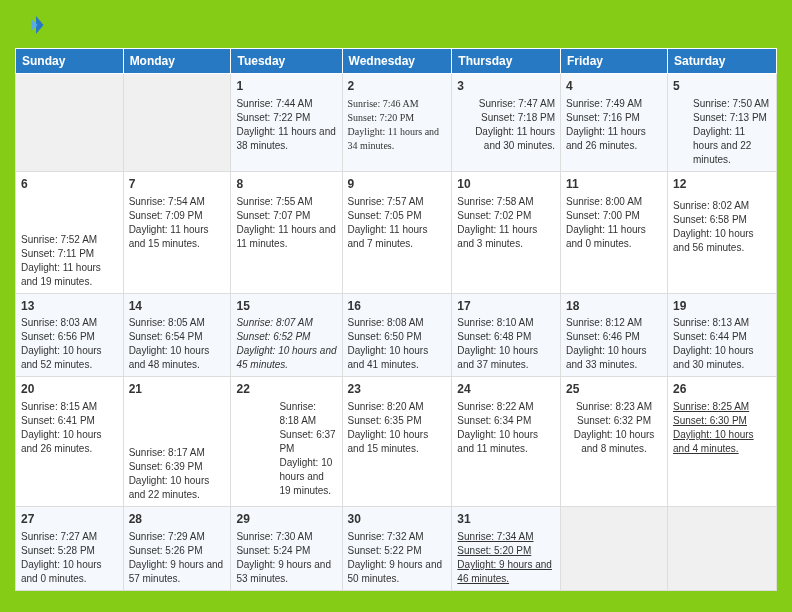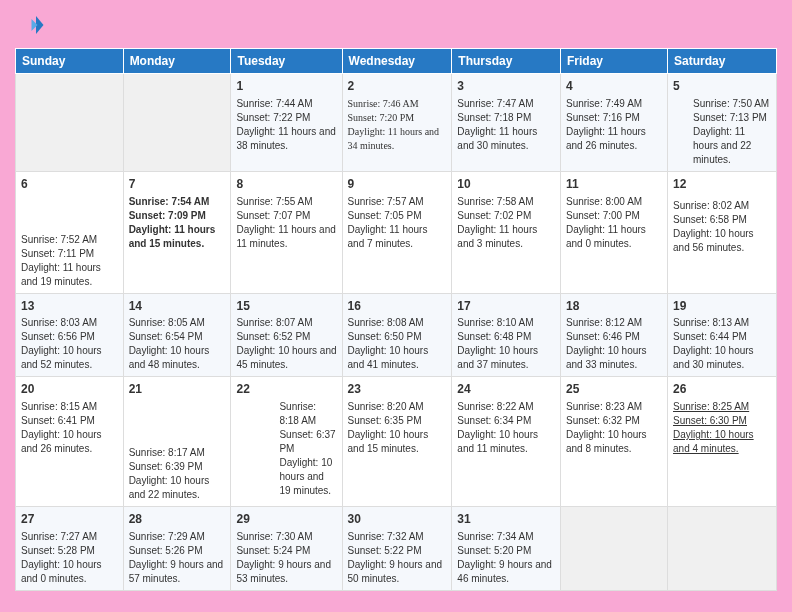--- a/index.html
+++ b/index.html
@@ -7,21 +7,21 @@
       font-family: Arial, sans-serif;
       background: #fff;
       width: 792px;
       height: 612px;
       overflow: hidden;
     }
     .page {
       width: 792px;
       min-height: 612px;
       padding: 10px 15px 10px 15px;
-      background: #f9a8d4;
+      background: #84cc16;
     }
     .header {
       display: flex;
       justify-content: space-between;
       align-items: flex-start;
       margin-bottom: 8px;
     }
     .logo {
       display: flex;
       align-items: center;
@@ -138,21 +138,21 @@
 Daylight: 11 hours and 38 minutes.</div>
           </td>
           <td>
             <span class="day-num">2</span>
             <div class="day-info" style="white-space: pre-line; font-family: Liberation Serif, serif;">Sunrise: 7:46 AM
 Sunset: 7:20 PM
 Daylight: 11 hours and 34 minutes.</div>
           </td>
           <td>
             <span class="day-num">3</span>
-            <div class="day-info" style="white-space: pre-line;">Sunrise: 7:47 AM
+            <div class="day-info" style="white-space: pre-line; text-align: right;">Sunrise: 7:47 AM
 Sunset: 7:18 PM
 Daylight: 11 hours and 30 minutes.</div>
           </td>
           <td>
             <span class="day-num">4</span>
             <div class="day-info" style="white-space: pre-line;">Sunrise: 7:49 AM
 Sunset: 7:16 PM
 Daylight: 11 hours and 26 minutes.</div>
           </td>
           <td>
@@ -164,21 +164,21 @@
         </tr>
         <tr>
           <td>
             <span class="day-num">6</span>
             <div class="day-info" style="white-space: pre-line; margin-top: 40px;">Sunrise: 7:52 AM
 Sunset: 7:11 PM
 Daylight: 11 hours and 19 minutes.</div>
           </td>
           <td>
             <span class="day-num">7</span>
-            <div class="day-info" style="white-space: pre-line; font-weight: bold;">Sunrise: 7:54 AM
+            <div class="day-info" style="white-space: pre-line;">Sunrise: 7:54 AM
 Sunset: 7:09 PM
 Daylight: 11 hours and 15 minutes.</div>
           </td>
           <td>
             <span class="day-num">8</span>
             <div class="day-info" style="white-space: pre-line;">Sunrise: 7:55 AM
 Sunset: 7:07 PM
 Daylight: 11 hours and 11 minutes.</div>
           </td>
           <td>
@@ -214,21 +214,21 @@
 Daylight: 10 hours and 52 minutes.</div>
           </td>
           <td>
             <span class="day-num">14</span>
             <div class="day-info" style="white-space: pre-line;">Sunrise: 8:05 AM
 Sunset: 6:54 PM
 Daylight: 10 hours and 48 minutes.</div>
           </td>
           <td>
             <span class="day-num">15</span>
-            <div class="day-info" style="white-space: pre-line;">Sunrise: 8:07 AM
+            <div class="day-info" style="white-space: pre-line; font-style: italic;">Sunrise: 8:07 AM
 Sunset: 6:52 PM
 Daylight: 10 hours and 45 minutes.</div>
           </td>
           <td>
             <span class="day-num">16</span>
             <div class="day-info" style="white-space: pre-line;">Sunrise: 8:08 AM
 Sunset: 6:50 PM
 Daylight: 10 hours and 41 minutes.</div>
           </td>
           <td>
@@ -276,21 +276,21 @@
 Daylight: 10 hours and 15 minutes.</div>
           </td>
           <td>
             <span class="day-num">24</span>
             <div class="day-info" style="white-space: pre-line;">Sunrise: 8:22 AM
 Sunset: 6:34 PM
 Daylight: 10 hours and 11 minutes.</div>
           </td>
           <td>
             <span class="day-num">25</span>
-            <div class="day-info" style="white-space: pre-line;">Sunrise: 8:23 AM
+            <div class="day-info" style="white-space: pre-line; text-align: center;">Sunrise: 8:23 AM
 Sunset: 6:32 PM
 Daylight: 10 hours and 8 minutes.</div>
           </td>
           <td>
             <span class="day-num">26</span>
             <div class="day-info" style="white-space: pre-line; text-decoration: underline;">Sunrise: 8:25 AM
 Sunset: 6:30 PM
 Daylight: 10 hours and 4 minutes.</div>
           </td>
         </tr>
@@ -314,21 +314,21 @@
 Daylight: 9 hours and 53 minutes.</div>
           </td>
           <td>
             <span class="day-num">30</span>
             <div class="day-info" style="white-space: pre-line;">Sunrise: 7:32 AM
 Sunset: 5:22 PM
 Daylight: 9 hours and 50 minutes.</div>
           </td>
           <td>
             <span class="day-num">31</span>
-            <div class="day-info" style="white-space: pre-line;">Sunrise: 7:34 AM
+            <div class="day-info" style="white-space: pre-line; text-decoration: underline;">Sunrise: 7:34 AM
 Sunset: 5:20 PM
 Daylight: 9 hours and 46 minutes.</div>
           </td>
           <td class="empty-cell"></td>
           <td class="empty-cell"></td>
         </tr>
       </tbody>
   </table>
 </div>
 

